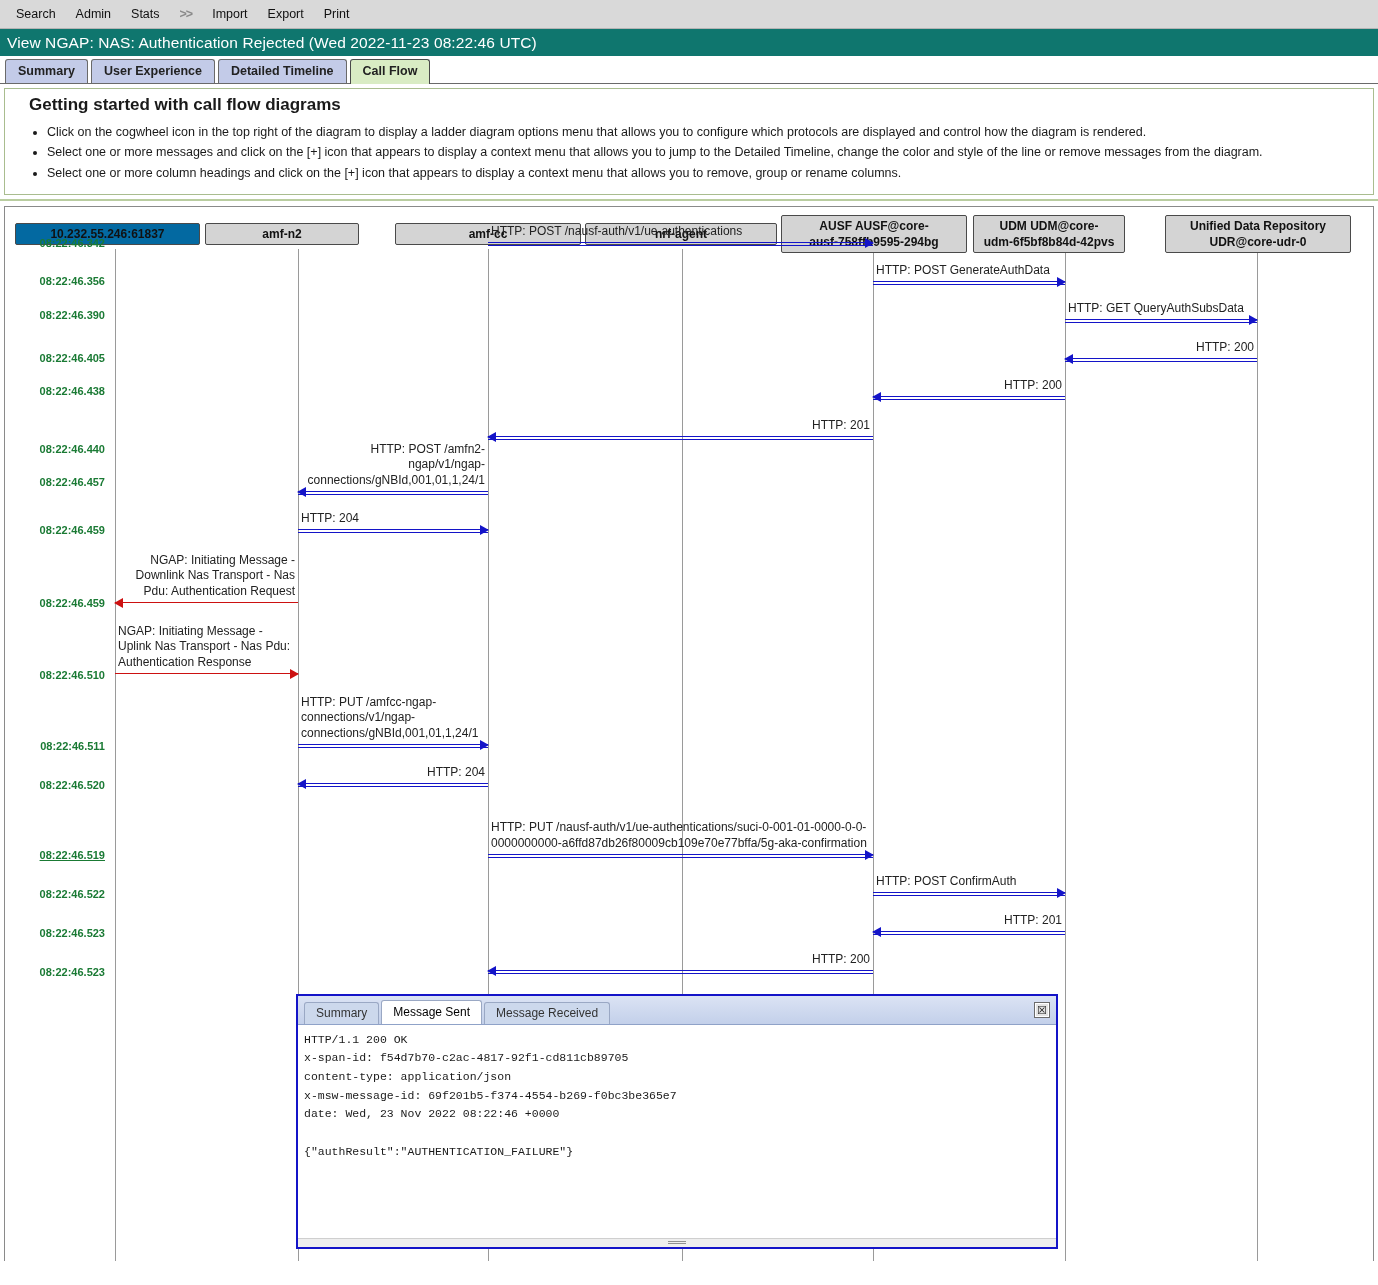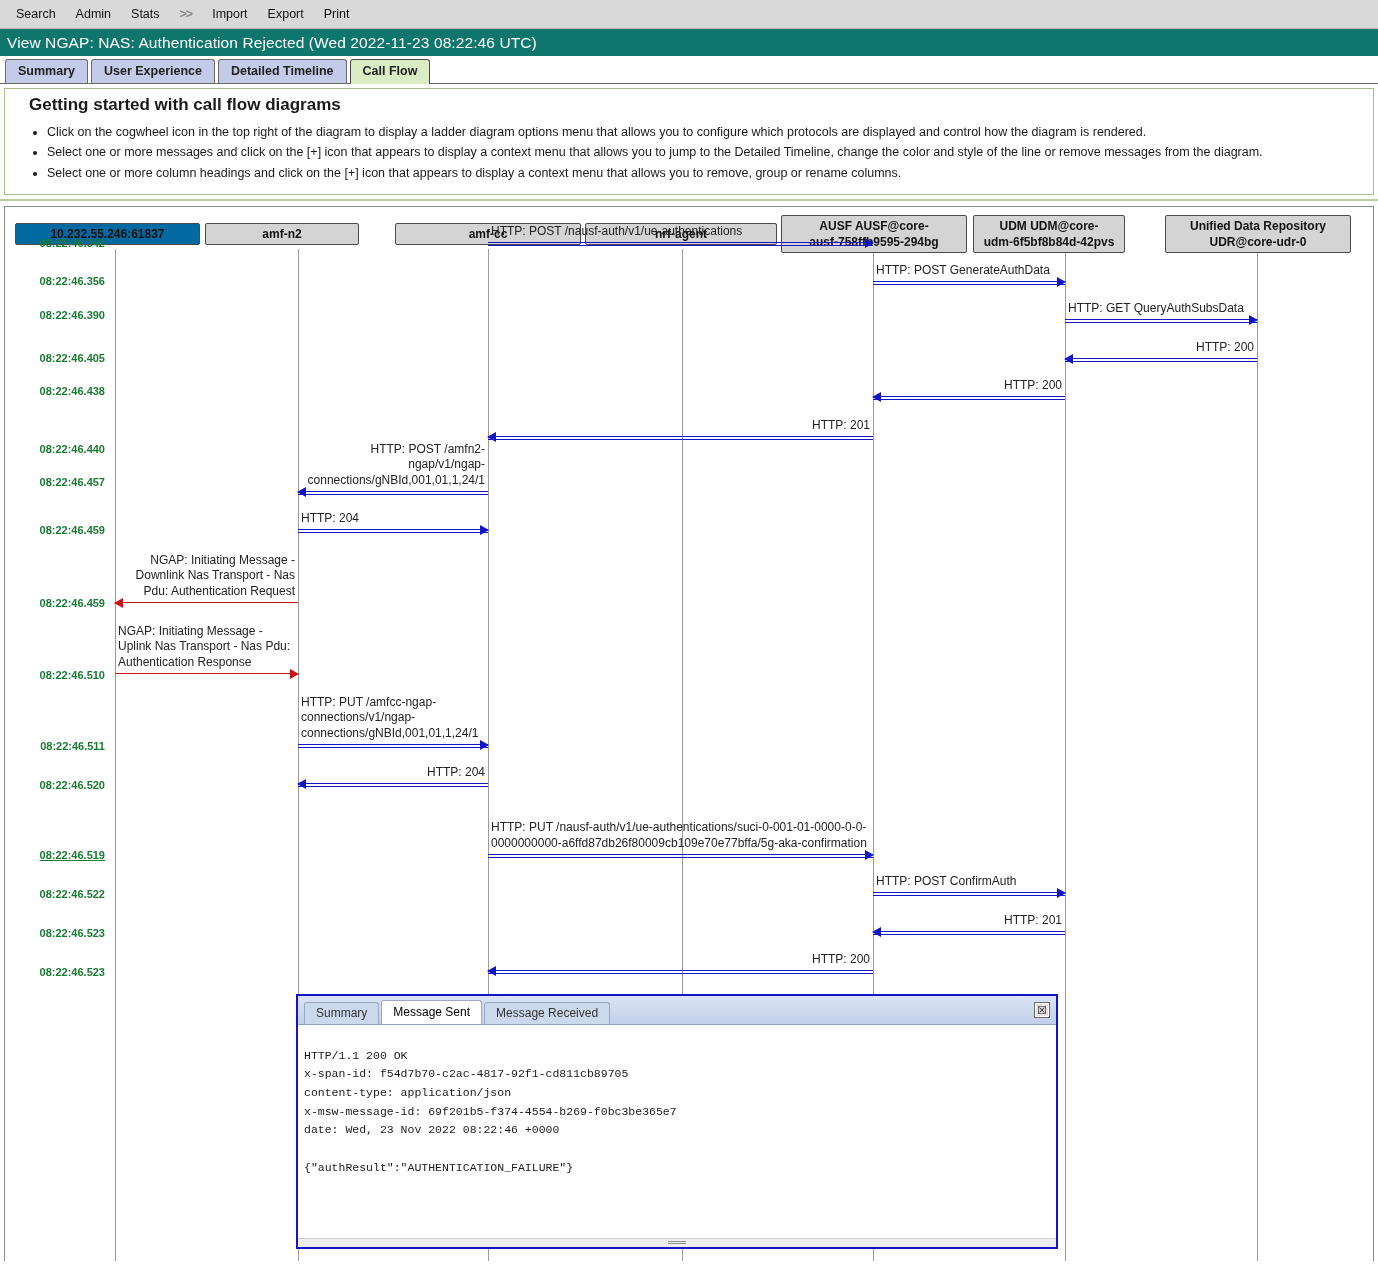--- a/index.html
+++ b/index.html
@@ -213,21 +213,21 @@
     position: absolute; right: 6px; top: 6px;
     width: 16px; height: 16px;
     border: 1px solid #6b6b6b;
     background: #e4e4e4;
     font-size: 11px; line-height: 14px; text-align: center;
     color: #111; cursor: pointer;
     box-shadow: inset 0 0 0 1px #fff;
   }
   #detail-body {
     flex: 1;
-    padding: 22px 0 0 6px;
+    padding: 6px 0 0 6px;
     font-family: "Liberation Mono", monospace;
     font-size: 11.5px;
     color: #1a1a1a;
     line-height: 1.62;
     overflow: hidden;
     white-space: pre;
     background: #ffffff;
   }
   #detail-grip {
     height: 9px;

